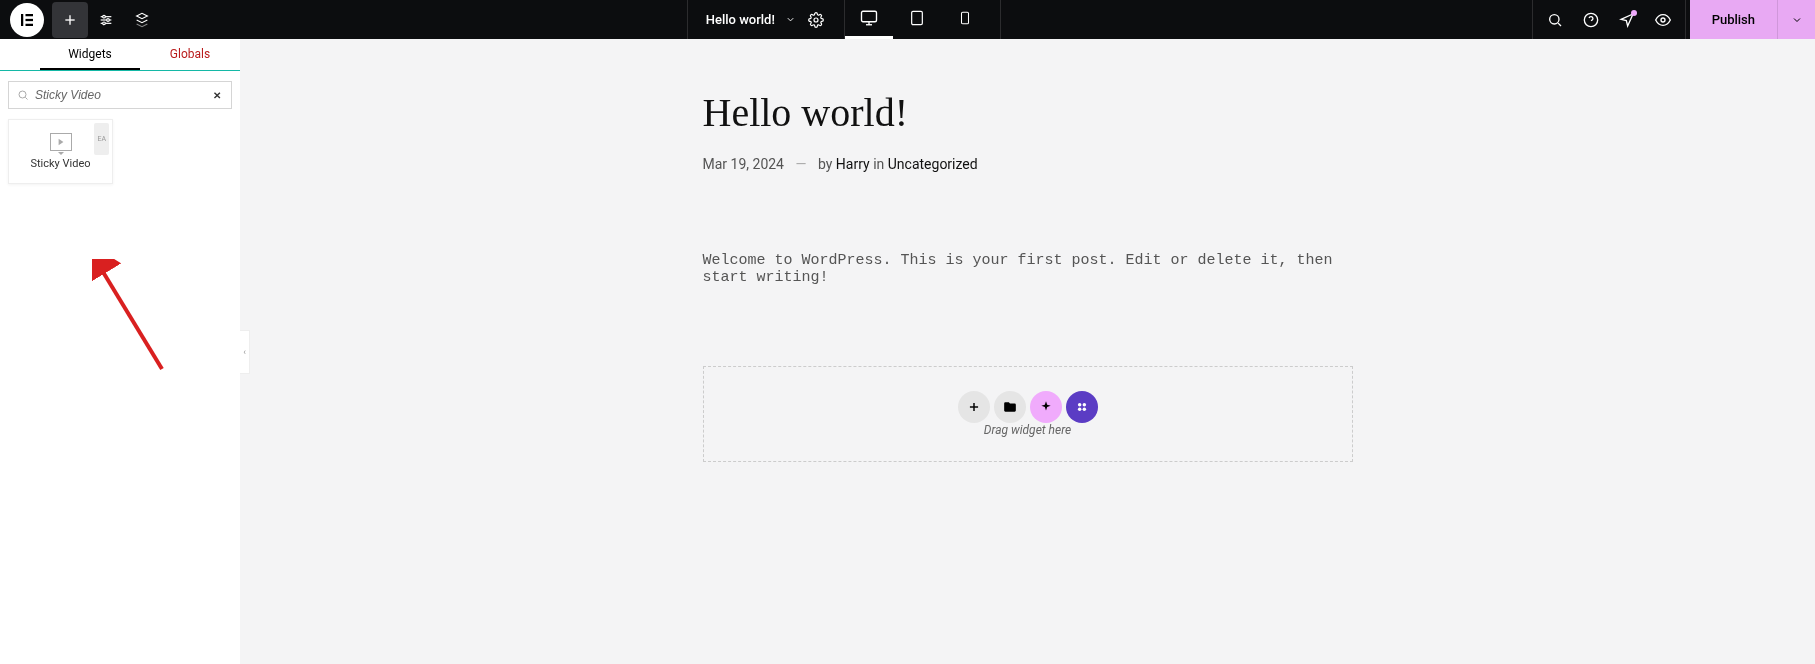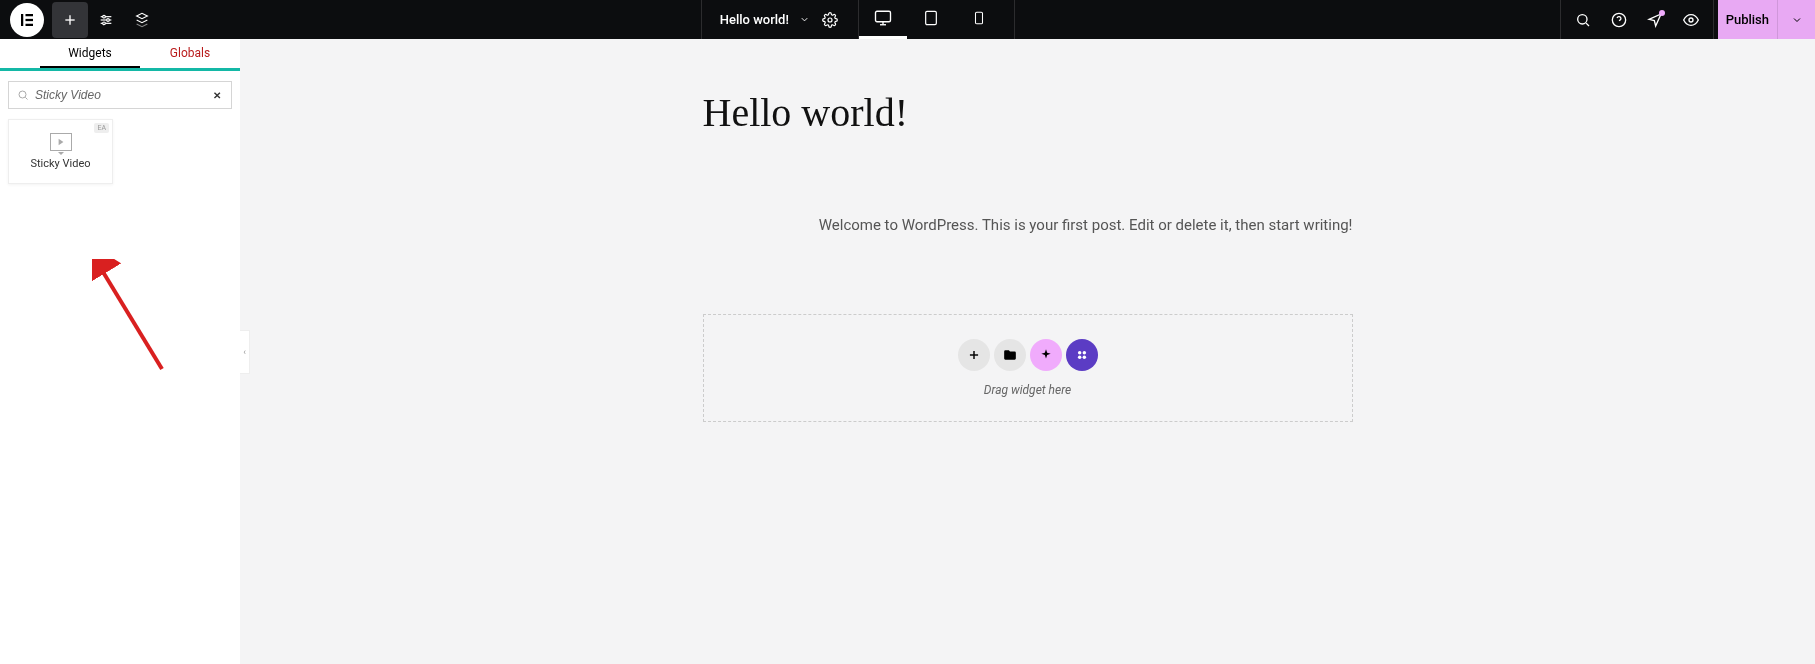--- a/index.html
+++ b/index.html
@@ -18,56 +18,56 @@
     .doc-title { font-size: 13px; font-weight: 500; }
     .device-switcher { display: flex; align-items: center; height: 100%; }
     .device-btn { width: 48px; height: 100%; display: flex; align-items: center; justify-content: center; cursor: pointer; border-bottom: 3px solid transparent; }
     .device-btn.active { border-bottom: 3px solid #fff; }
     .device-switcher-border { border-right: 1px solid #2c2c2e; height: 100%; width: 12px; }
     
     .topbar-right { display: flex; align-items: center; height: 100%; margin-left: auto; }
     .right-divider { width: 1px; height: 100%; background: #2c2c2e; margin: 0 4px; }
     .notif-dot { position: relative; }
     .notif-dot::after { content: ''; position: absolute; top: 8px; right: 8px; width: 6px; height: 6px; background: #f0abfc; border-radius: 50%; }
-    .publish-btn { background: #e8a9f3; color: #000; height: 100%; padding: 0 8px; font-size: 13px; font-weight: 500; display: flex; align-items: center; cursor: pointer; }
+    .publish-btn { background: #e8a9f3; color: #000; height: 100%; padding: 0 22px; font-size: 13px; font-weight: 500; display: flex; align-items: center; cursor: pointer; }
     .publish-dropdown { width: 38px; height: 100%; display: flex; align-items: center; justify-content: center; border-left: 1px solid rgba(0,0,0,0.1); cursor: pointer; color: #000; background: #e8a9f3; }
     
     .main { display: flex; height: calc(100vh - 39px); }
     
     .sidebar { width: 240px; background: #fff; display: flex; flex-direction: column; position: relative; }
     .sidebar-header { height: 37px; display: flex; align-items: center; justify-content: center; border-bottom: 1px solid #e6e6e6; font-size: 13px; font-weight: 600; }
-    .tabs { display: flex; height: 32px; border-bottom: 3px solid #14b8a6; padding-left: 40px; }
+    .tabs { display: flex; height: 32px; border-bottom: 1px solid #14b8a6; padding-left: 40px; }
     .tab { flex: 1; display: flex; align-items: center; justify-content: center; font-size: 12px; color: #b91c1c; cursor: pointer; border-bottom: 2px solid transparent; }
     .tab.active { border-bottom: 2px solid #000; color: #000; }
     
     .search-wrap { padding: 10px 8px; }
     .search-box { position: relative; border: 1px solid #d5d5d5; height: 28px; display: flex; align-items: center; padding: 0 8px; }
     .search-box svg { width: 12px; height: 12px; color: #aaa; flex-shrink: 0; }
     .search-input { flex: 1; border: none; outline: none; font-size: 12px; font-style: italic; color: #666; padding-left: 6px; background: transparent; }
     .clear-x { width: 10px; height: 10px; color: #333; cursor: pointer; font-size: 10px; font-weight: bold; }
     
     .widgets-grid { padding: 0 8px; }
     .widget-card { position: relative; width: 105px; height: 65px; border: 1px solid #eee; background: #fff; display: flex; flex-direction: column; align-items: center; justify-content: center; gap: 6px; cursor: grab; box-shadow: 0 1px 3px rgba(0,0,0,0.05); }
-    .widget-badge { position: absolute; top: 3px; right: 3px; font-size: 7px; background: #eee; color: #999; padding: 1px 3px; border-radius: 2px; }
+    .widget-badge { position: absolute; top: 3px; right: 3px; font-size: 7px; background: #eee; color: #999; padding: 12px 3px; border-radius: 2px; }
     .widget-icon { width: 22px; height: 18px; border: 1px solid #aaa; display: flex; align-items: center; justify-content: center; position: relative; }
     .widget-icon::after { content: ''; position: absolute; bottom: -5px; left: 50%; transform: translateX(-50%); border-left: 3px solid transparent; border-right: 3px solid transparent; border-top: 3px solid #aaa; }
     .widget-label { font-size: 11px; color: #333; }
     
     .collapse-handle { position: absolute; right: -10px; top: 50%; transform: translateY(-50%); width: 10px; height: 44px; background: #fff; border: 1px solid #eee; border-left: none; display: flex; align-items: center; justify-content: center; cursor: pointer; font-size: 9px; color: #999; }
     
     .canvas { flex: 1; background: #f4f4f5; overflow: auto; padding: 50px 0; }
     .page { max-width: 650px; margin: 0 auto; }
     .page-title { font-family: Georgia, serif; font-size: 40px; font-weight: 400; color: #111; margin-bottom: 20px; }
     .meta { font-size: 14px; color: #555; }
     .meta a { color: #111; text-decoration: none; }
     .meta-dash { margin: 0 8px; color: #aaa; }
     
-    .body-text { margin-top: 80px; font-size: 15px; color: #555; text-align: right; }
-    
-    .drop-zone { margin-top: 80px; border: 1px dashed #ccc; padding: 24px; display: flex; flex-direction: column; align-items: center; gap: 12px; }
+    .body-text { margin-top: 80px; font-size: 15px; color: #555; text-align: left; font-family: Liberation Mono, monospace; }
+    
+    .drop-zone { margin-top: 80px; border: 1px dashed #ccc; padding: 24px; display: flex; flex-direction: column; align-items: center; }
     .drop-btns { display: flex; gap: 4px; }
     .circle-btn { width: 32px; height: 32px; border-radius: 50%; display: flex; align-items: center; justify-content: center; cursor: pointer; }
     .circle-btn.gray { background: #e5e5e5; color: #000; }
     .circle-btn.pink { background: #f0abfc; color: #000; }
     .circle-btn.purple { background: #5b3cc4; color: #fff; }
     .drop-hint { font-size: 12px; font-style: italic; color: #666; }
     
     .arrow-annotation { position: absolute; left: 92px; top: 220px; pointer-events: none; }
     .arrow-annotation svg { width: 90px; height: 120px; }
   </style>
@@ -217,20 +217,28 @@
             </marker>
           </defs>
         <line x1="70" y1="110" x2="8" y2="8" stroke="#d92020" stroke-width="4" marker-end="url(#ah)"></line>
       </svg>
     </div>
   </div>
 
   <div class="canvas">
     <div class="page">
       <h1 class="page-title">Hello world!</h1>
+      <div class="meta">
+        <span>Mar 19, 2024</span>
+        <span class="meta-dash">—</span>
+        <span>by</span>
+        <a href="#">Harry</a>
+        <span>in</span>
+        <a href="#">Uncategorized</a>
+      </div>
       <p class="body-text">Welcome to WordPress. This is your first post. Edit or delete it, then start writing!</p>
 
       <div class="drop-zone">
         <div class="drop-btns">
           <div class="circle-btn gray">
             <svg width="14" height="14" viewBox="0 0 24 24" fill="none" stroke="currentColor" stroke-width="2.5">
                 <line x1="12" y1="5" x2="12" y2="19"></line>
                 <line x1="5" y1="12" x2="19" y2="12"></line>
               </svg>
           </div>

